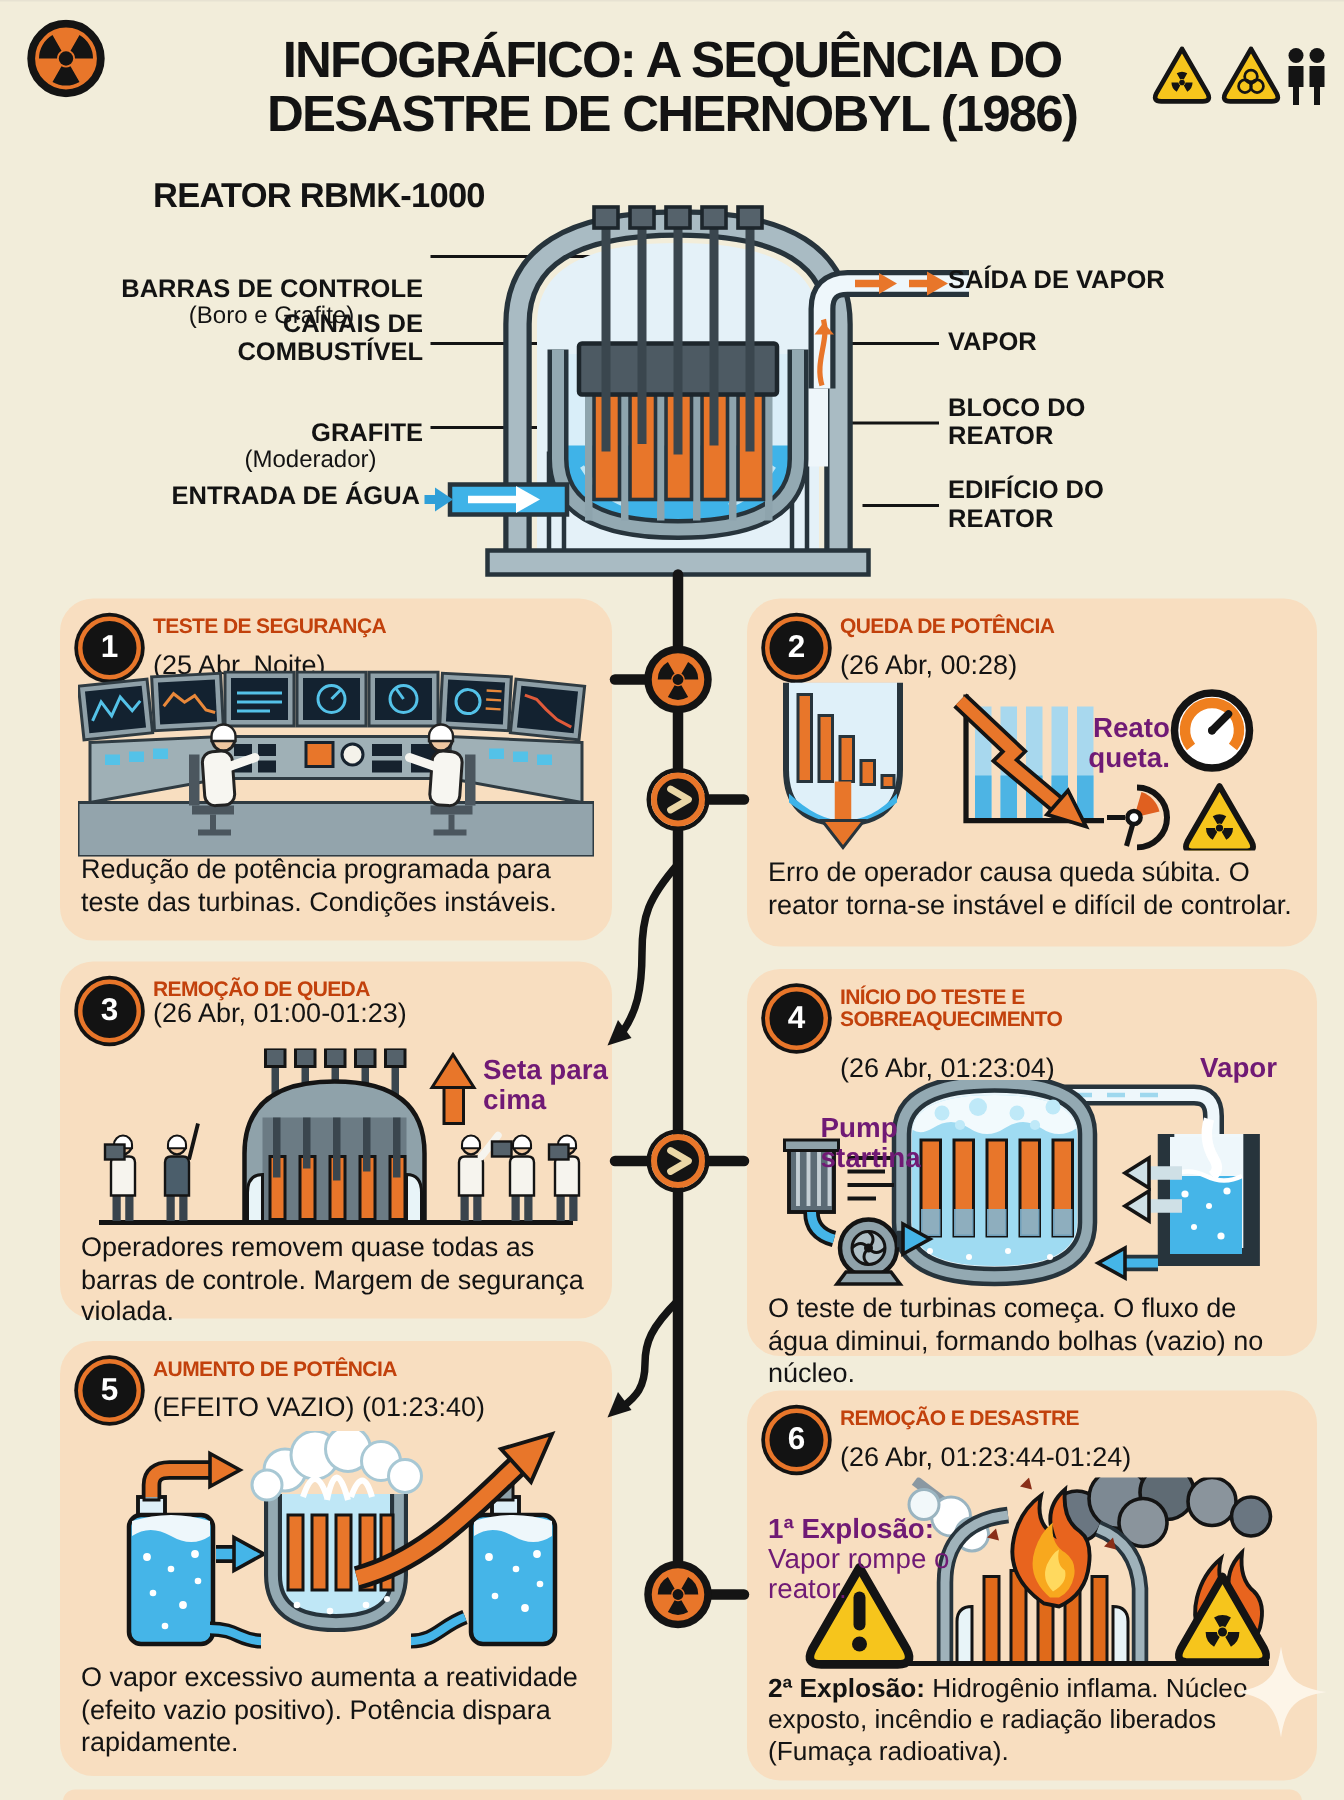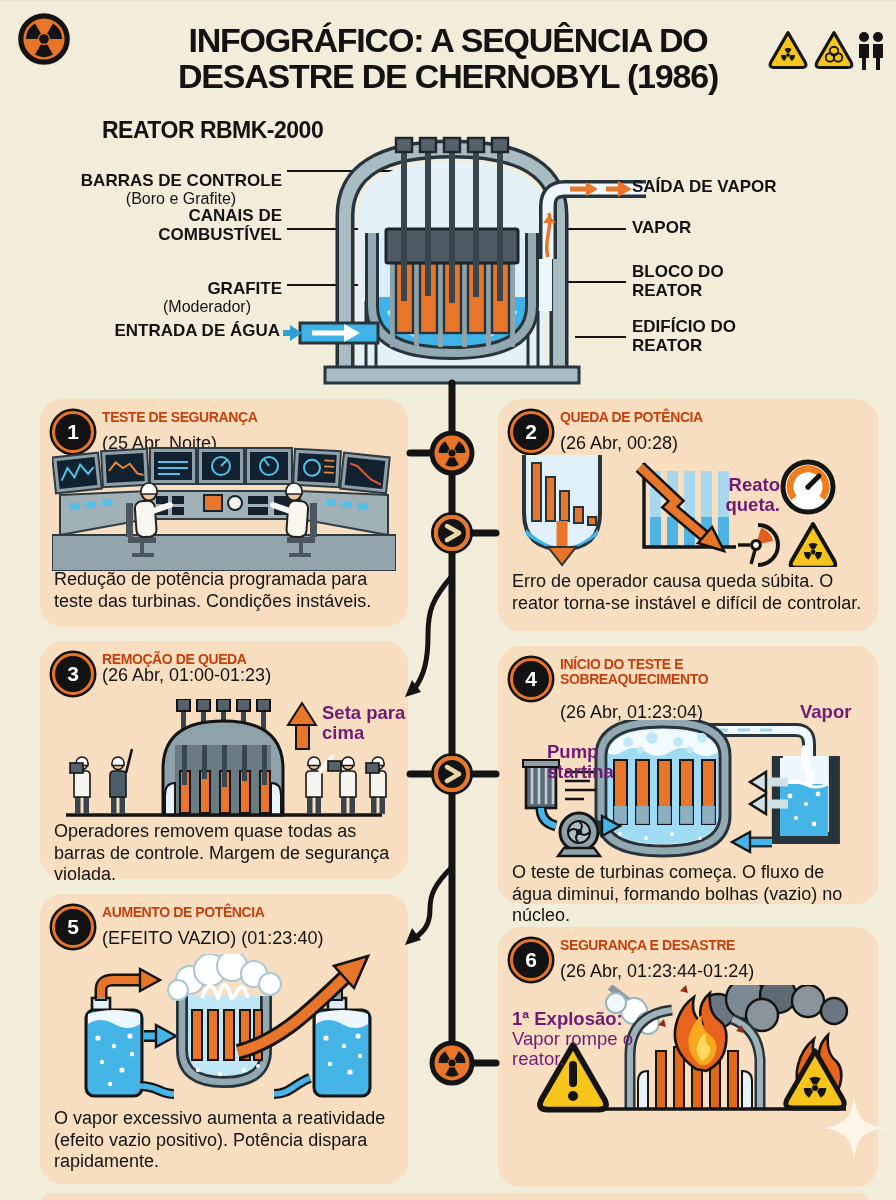--- a/index.html
+++ b/index.html
@@ -87,21 +87,21 @@
           <path d="M-5,-6 L5,-6 L5,8 L2,8 L2,20 L-2,20 L-2,8 L-5,8 Z"></path>
         </g>
         <g transform="translate(110,23)">
           <circle cy="-13" r="5"></circle>
           <path d="M-5,-6 L5,-6 L5,8 L2,8 L2,20 L-2,20 L-2,8 L-5,8 Z"></path>
         </g>
       </g>
     </svg>
   </div>
 
-  <div class="rxtitle">REATOR RBMK-2000</div>
+  <div class="rxtitle">REATOR RBMK-1000</div>
 
   <svg class="abs" style="left:0;top:110px" width="896" height="288" viewBox="0 110 896 288">
 
     <g stroke="#141414" stroke-width="2">
       <path d="M287,170 H441"></path>
         <path d="M287,228 H450"></path>
         <path d="M287,284 H462"></path>
       <path d="M552,228 H626"></path>
         <path d="M540,281 H626"></path>
         <path d="M575,336 H626"></path>
@@ -176,21 +176,21 @@
 
     <g>
       <rect x="300" y="322" width="78" height="20" fill="#3fb3e8" stroke="#27343c" stroke-width="3"></rect>
       <path d="M312,332 H348" stroke="#fff" stroke-width="5"></path>
       <path d="M360,332 L344,323 L344,341 Z" fill="#fff"></path>
       <path d="M283,332 H294" stroke="#2f9fd8" stroke-width="6"></path>
       <path d="M302,332 L290,324 L290,340 Z" fill="#2f9fd8"></path>
     </g>
   </svg>
 
-  <div class="lbl r" style="left:80px;top:152px;width:202px">
+  <div class="lbl r" style="left:80px;top:164px;width:202px">
     <span>BARRAS DE CONTROLE</span>
     <span class="sub">(Boro e Grafite)</span>
   </div>
   <div class="lbl r" style="left:132px;top:206px;width:150px">CANAIS DE
 COMBUSTÍVEL</div>
   <div class="lbl r" style="left:132px;top:260px;width:150px">
     <span>GRAFITE</span>
     <span class="sub">(Moderador)</span>
   </div>
   <div class="lbl r" style="left:102px;top:321px;width:178px">ENTRADA DE ÁGUA</div>
@@ -613,21 +613,21 @@
         <path d="M186,98 C230,86 258,56 292,24" fill="none" stroke="#141414" stroke-width="16"></path>
         <path d="M186,98 C230,86 258,56 292,24" fill="none" stroke="#e8762a" stroke-width="10"></path>
         <path d="M316,2 L282,12 L302,34 Z" fill="#e8762a" stroke="#141414" stroke-width="2.6"></path>
       </g>
     </svg>
     <div class="cap" style="top:214px;width:344px">O vapor excessivo aumenta a reatividade (efeito vazio positivo). Potência dispara rapidamente.</div>
   </div>
 
   <div class="panel" style="left:498px;top:926px;width:380px;height:260px">
     <div class="badge">6</div>
-    <div class="ttl">SEGURANÇA E DESASTRE</div>
+    <div class="ttl">REMOÇÃO E DESASTRE</div>
     <div class="sttl" style="top:34px">(26 Abr, 01:23:44-01:24)</div>
     <svg class="abs" style="left:12px;top:58px" width="356" height="140" viewBox="0 0 356 140">
 
       <g stroke="#141414" stroke-width="2.4">
         <circle cx="208" cy="26" r="17" fill="#6a7681"></circle>
         <circle cx="236" cy="14" r="20" fill="#7d8993"></circle>
         <circle cx="268" cy="10" r="18" fill="#5f6b74"></circle>
         <circle cx="298" cy="16" r="16" fill="#8a949c"></circle>
         <circle cx="324" cy="26" r="13" fill="#6a7681"></circle>
         <circle cx="252" cy="30" r="16" fill="#8a949c"></circle>
@@ -682,20 +682,24 @@
         <use href="#tri" transform="scale(1.5)"></use>
         <use href="#trefoil" fill="#141414" transform="translate(0,7) scale(1.25)"></use>
       </g>
 
       <path d="M86,124 H336" stroke="#141414" stroke-width="3.4"></path>
     </svg>
     <div class="inlbl" style="left:14px;top:62px;width:132px">
       <span class="b">1ª Explosão:</span>
       <span style="font-weight:400;display:block">Vapor rompe o reator.</span>
     </div>
+    <div class="cap" style="top:188px;width:352px;font-size:17.5px">
+      <span class="b">2ª Explosão:</span>
+      <span>Hidrogênio inflama. Núcleo exposto, incêndio e radiação liberados (Fumaça radioativa).</span>
+    </div>
   </div>
 
   <svg class="abs" style="left:0;top:0;pointer-events:none" width="896" height="1200" viewBox="0 0 896 1200">
     <g stroke="#141414" stroke-width="7" stroke-linecap="round">
       <path d="M452,382 V1062"></path>
       <path d="M410,452 H452"></path>
       <path d="M452,532 H496"></path>
       <path d="M410,773 H496"></path>
       <path d="M452,1062 H496"></path>
     </g>

